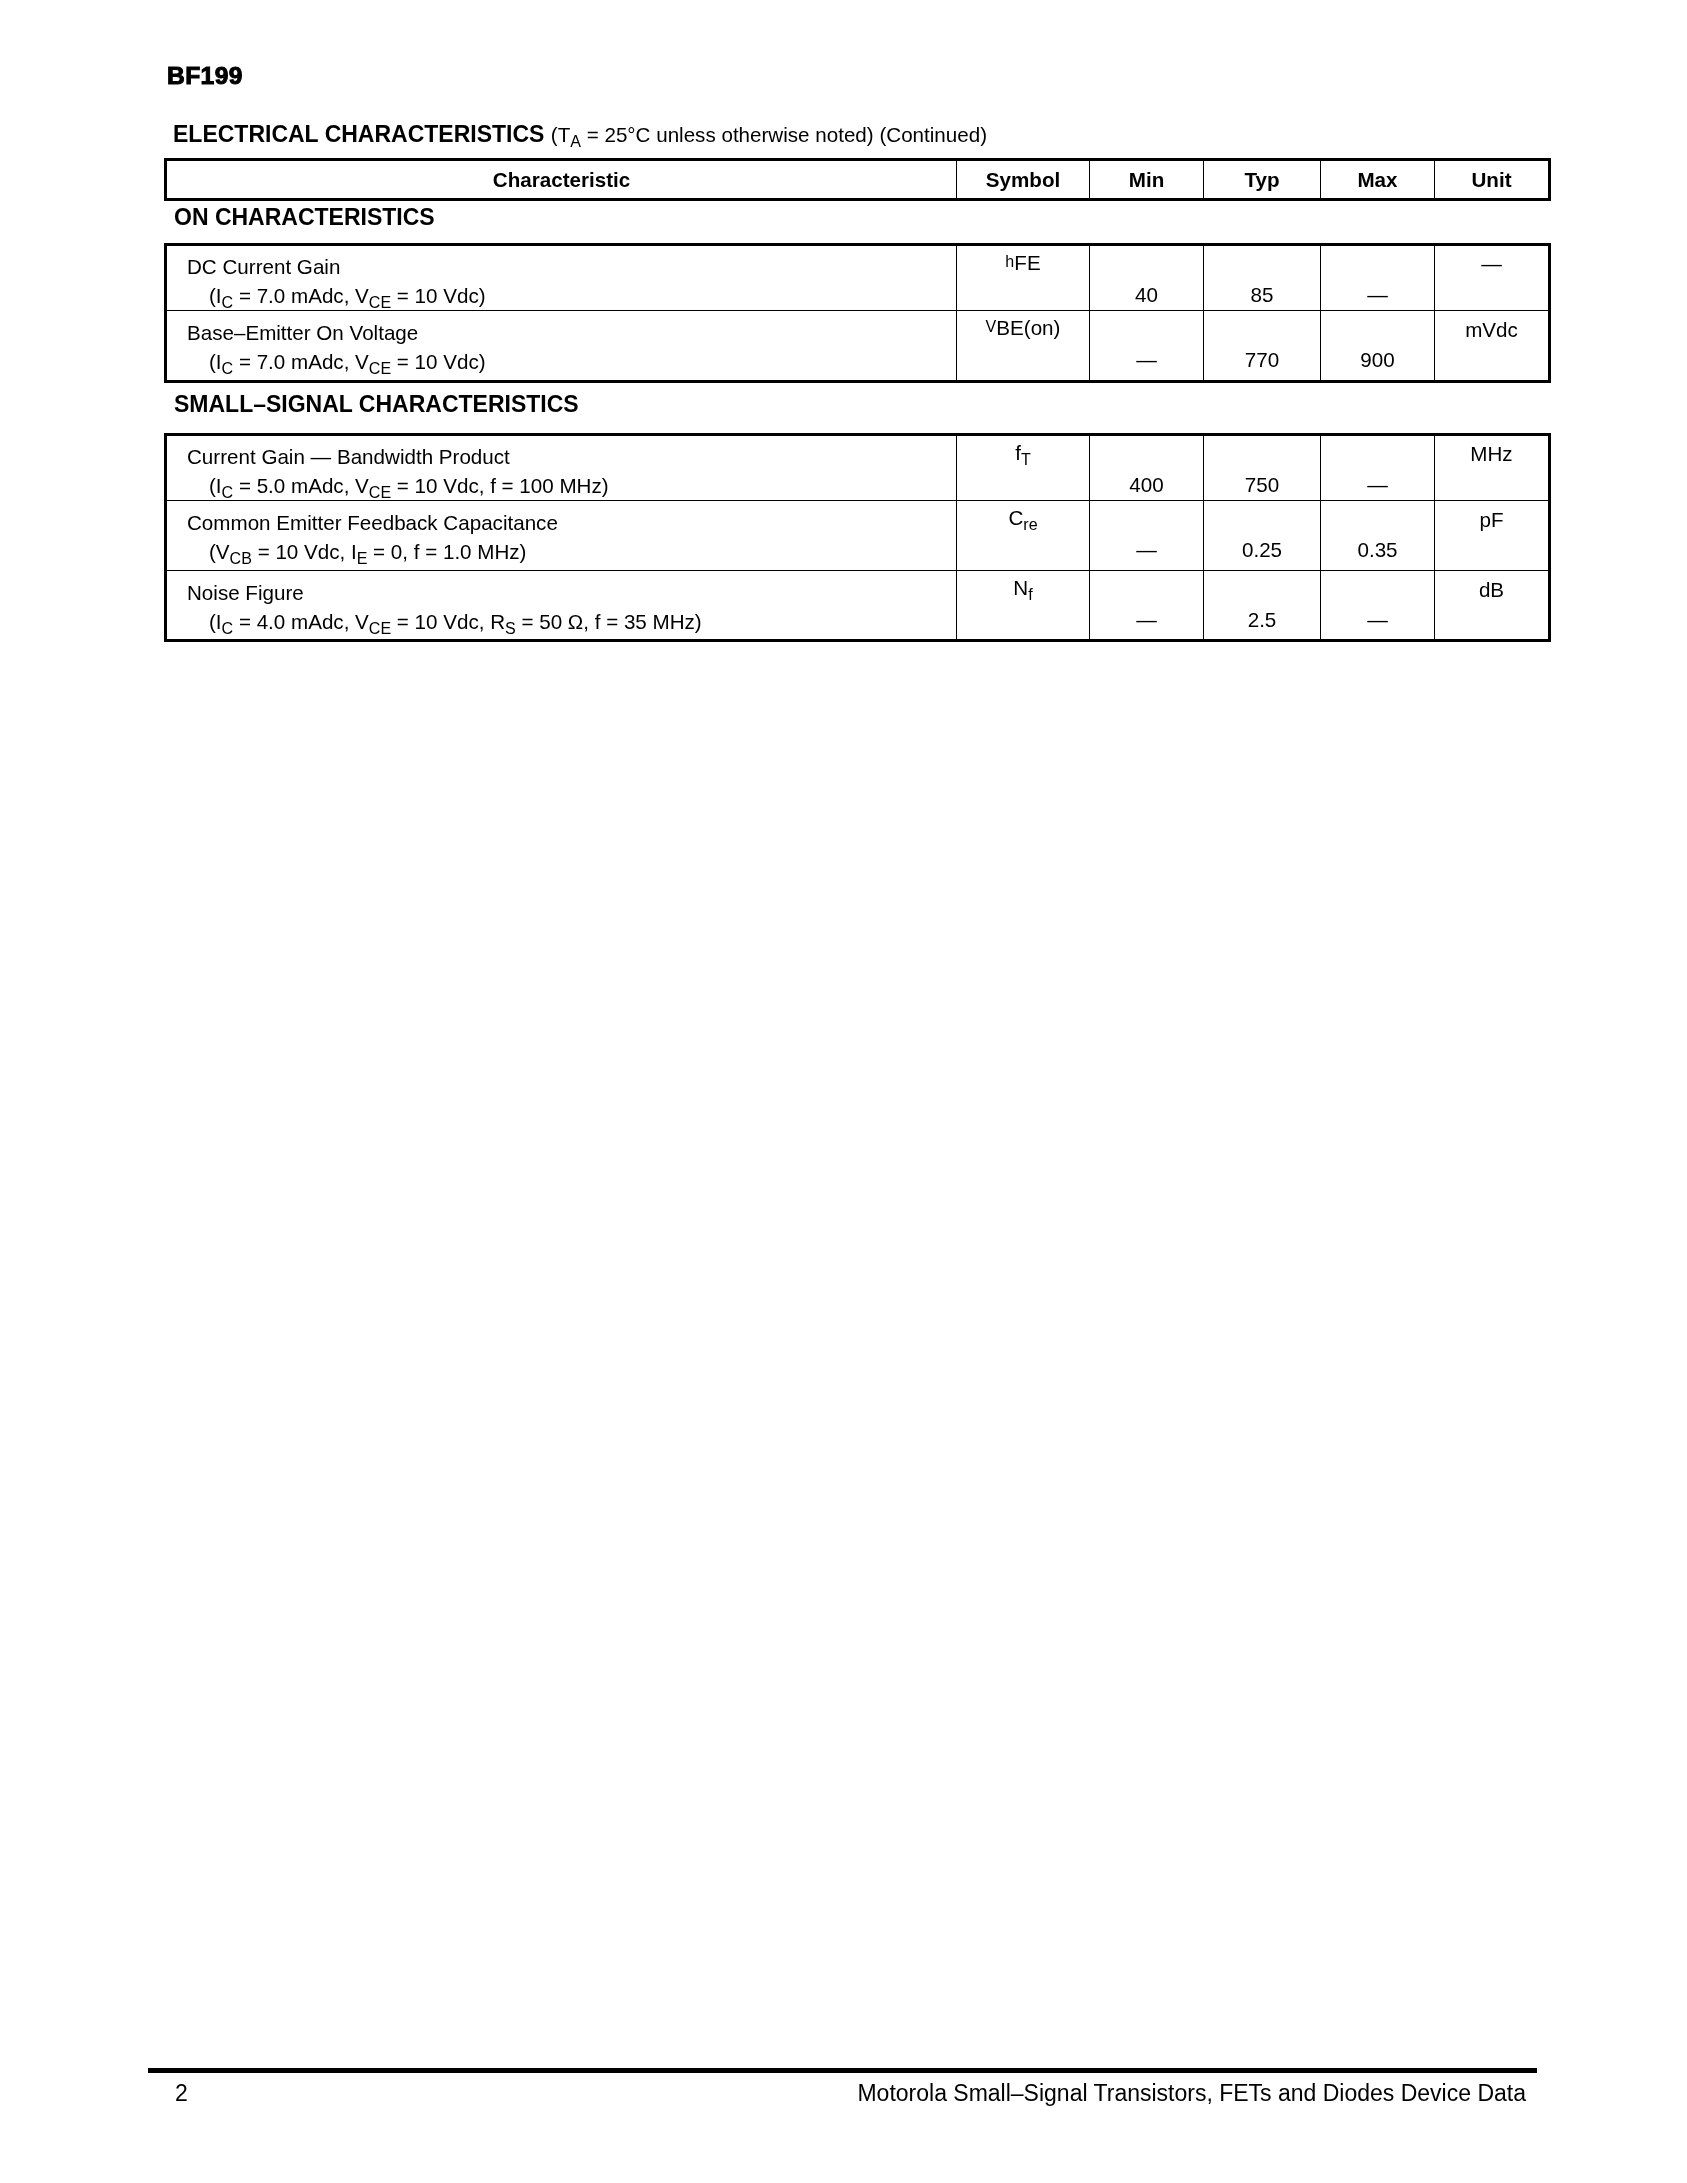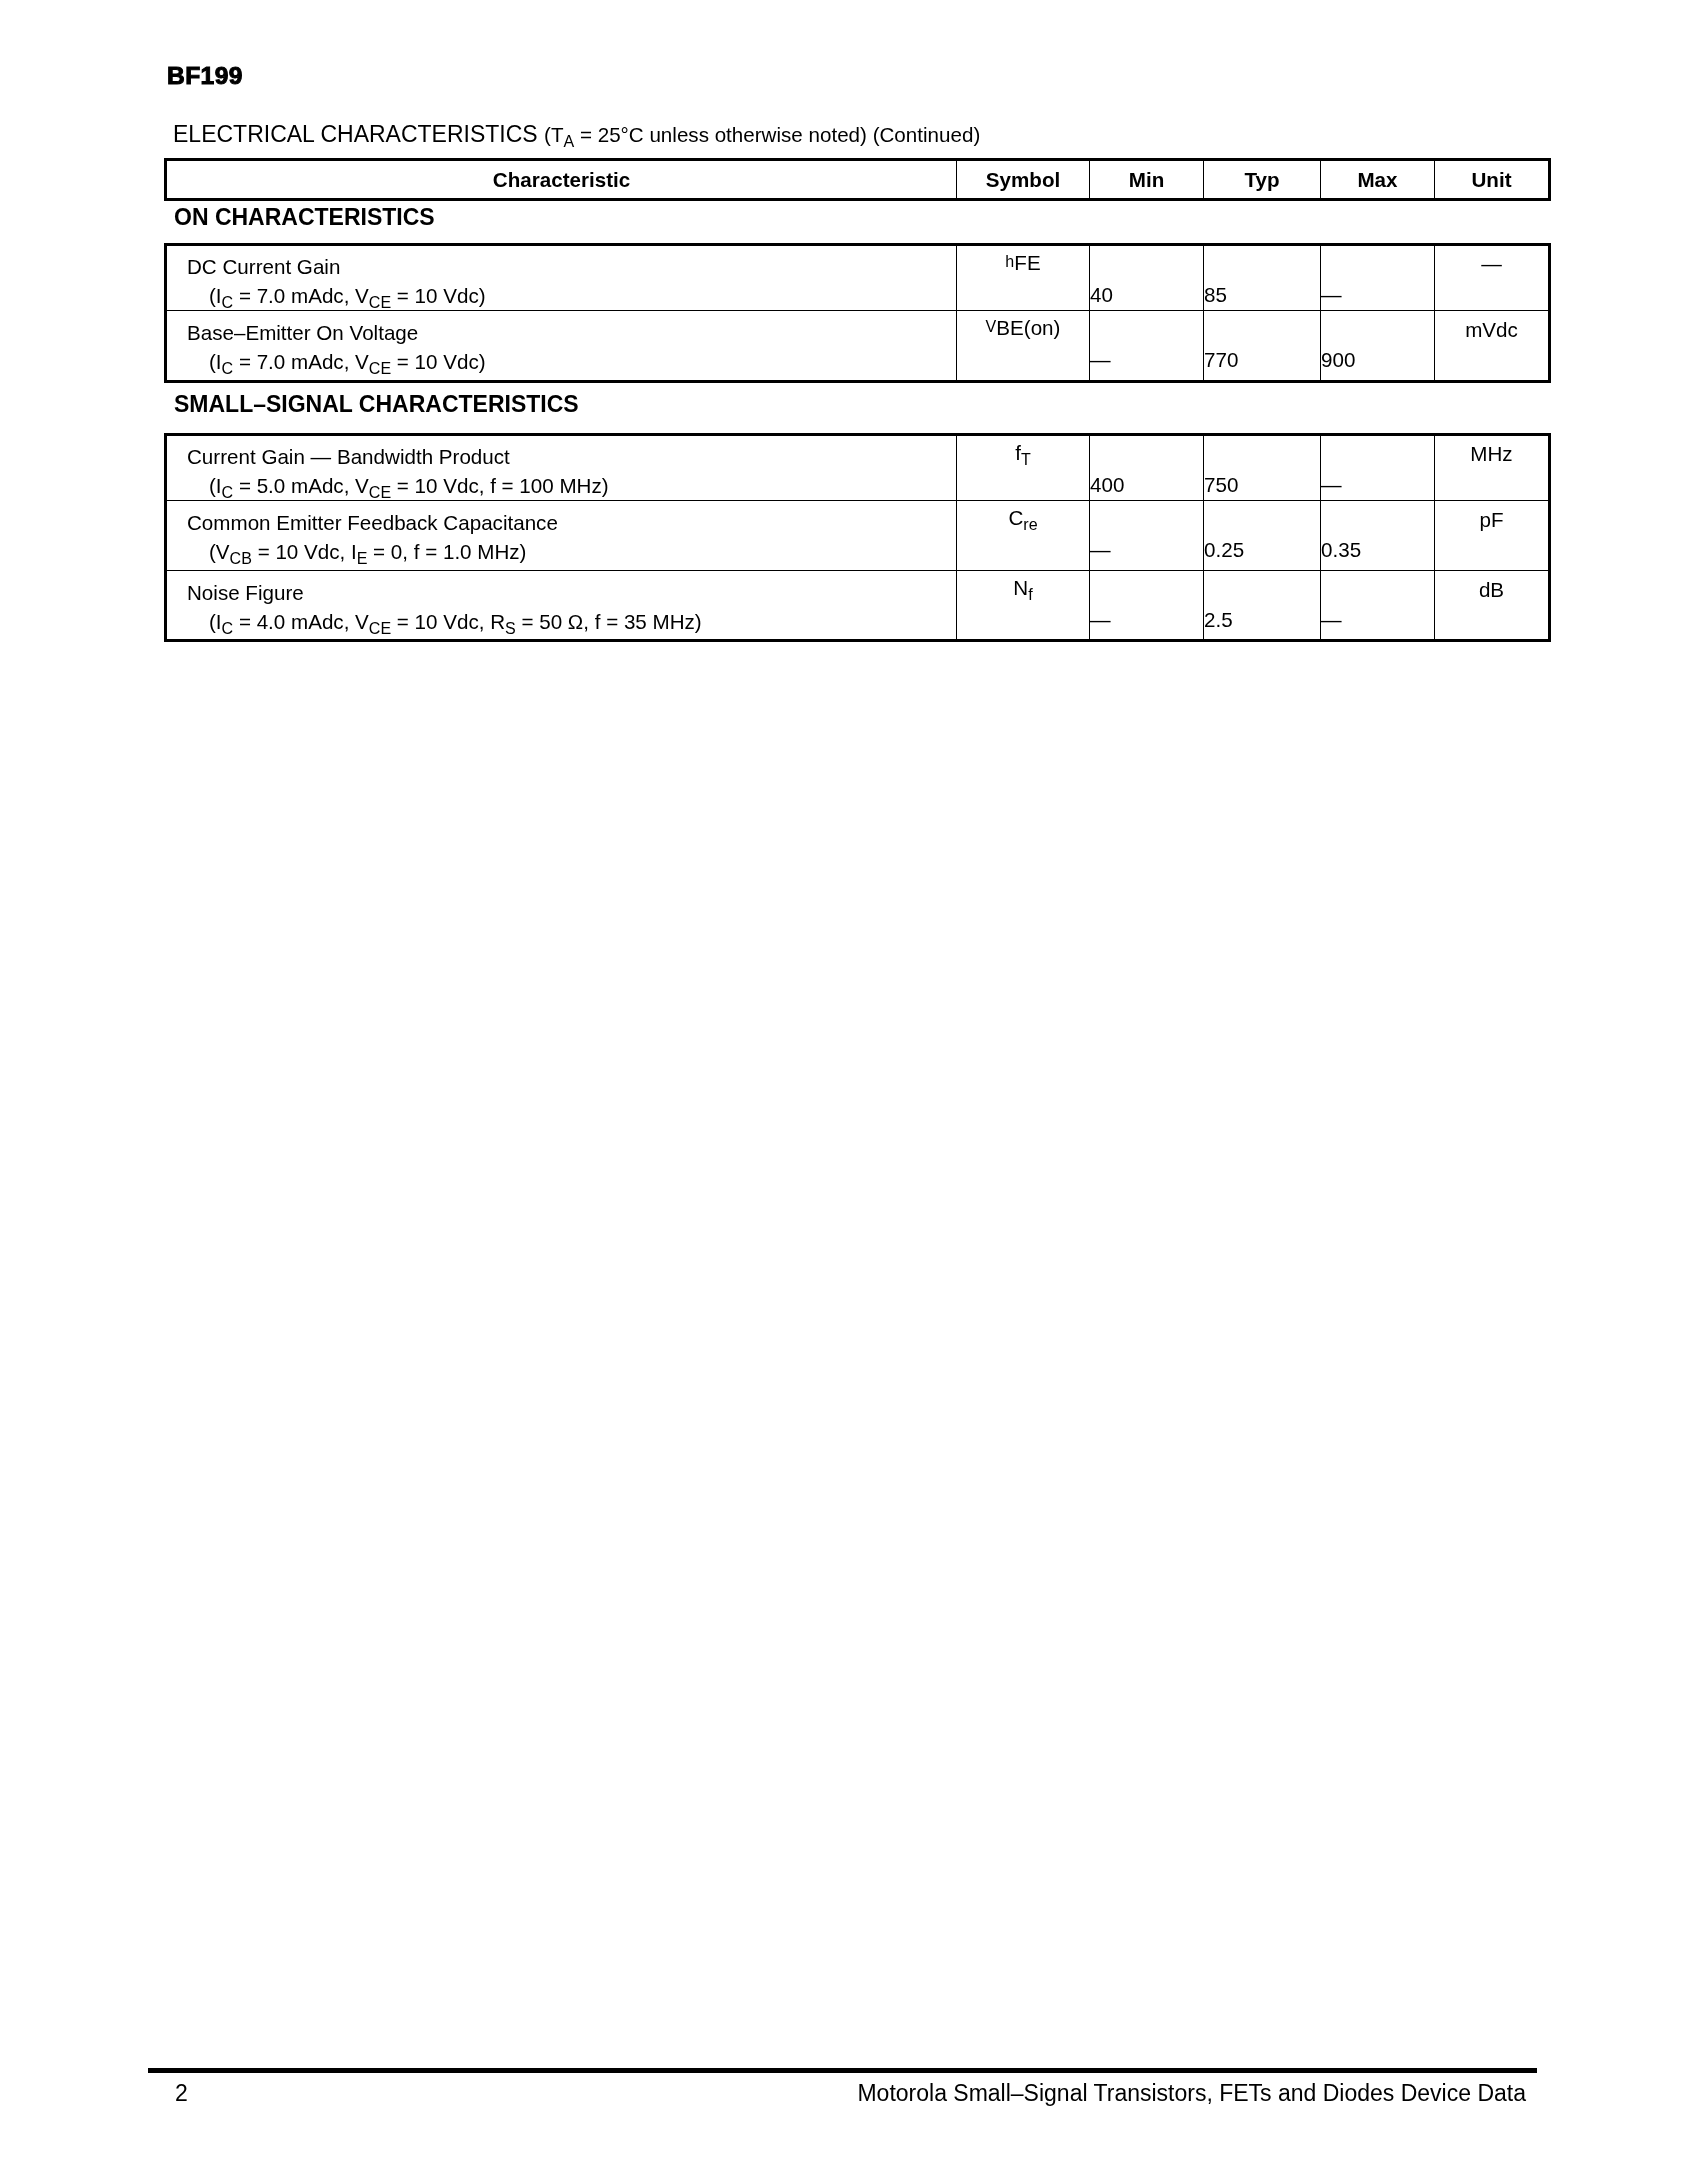--- a/index.html
+++ b/index.html
@@ -2,42 +2,42 @@
 <html style="font-size:12.7px"><head>
 <meta charset="utf-8">
 <style>
   html, body { margin: 0; padding: 0; background: #ffffff; }
   body { width: 1687px; height: 2183px; position: relative; overflow: hidden;
          font-family: "Liberation Sans", sans-serif; color: #000; }
   .abs { position: absolute; }
   .part-title { left: 167px; top: 62px; font-size: 24.6px; font-weight: 900;
                 letter-spacing: 0.4px; -webkit-text-stroke: 1px #000; }
   .section-title { left: 173px; top: 121px; font-size: 23px; white-space: nowrap; }
-  .section-title .bold { font-weight: normal; }
+  .section-title .bold { font-weight: bold; }
   .section-title .cond { font-size: 20.6px; }
   sub { font-size: 0.78em; vertical-align: -0.32em; line-height: 0; }
   sup { font-size: 0.78em; vertical-align: 0.2em; line-height: 0; }
 
   table.box { position: absolute; left: 164px; width: 1385px; border-collapse: collapse;
               table-layout: fixed; border-radius: 11px; }
   table.box td, table.box th { border: 1.6px solid #000; padding: 0; }
   table.box { border: 3.2px solid #000; }
   col.c-char { width: 791px; } col.c-sym { width: 133px; } col.c-min { width: 114px; }
   col.c-typ { width: 117px; } col.c-max { width: 114px; } col.c-unit { width: 115px; }
 
   .hdr { top: 158px; }
   .hdr th { height: 37px; font-size: 20.6px; font-weight: bold; text-align: center; vertical-align: middle; }
 
   .group-label { left: 174px; font-size: 23px; font-weight: bold; white-space: nowrap; }
 
   .data td { vertical-align: top; font-size: 20.6px; }
   .data td.char { padding: 6.4px 0 0 20px; line-height: 29px; }
   .data td.char .cond { padding-left: 22px; display: block; }
   .data td.sym { text-align: center; padding-top: 4.8px; }
-  .data td.num { text-align: left; padding-top: 37px; }
+  .data td.num { text-align: center; padding-top: 37px; }
   .data td.unit { text-align: center; padding-top: 6.4px; }
 
   .rule { left: 148px; top: 2068px; width: 1389px; height: 4.8px; background: #000; }
   .page-num { left: 175px; top: 2080px; font-size: 23px; }
   .footer-text { right: 161px; top: 2080px; font-size: 23px; white-space: nowrap; }
 </style>
 </head>
 <body>
 
 <div class="abs part-title">BF199</div>

